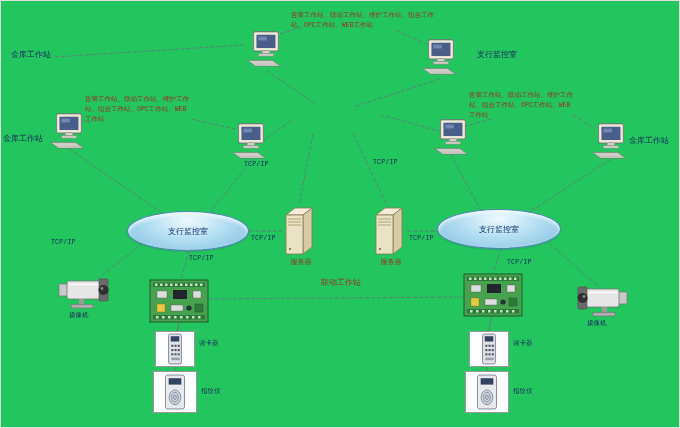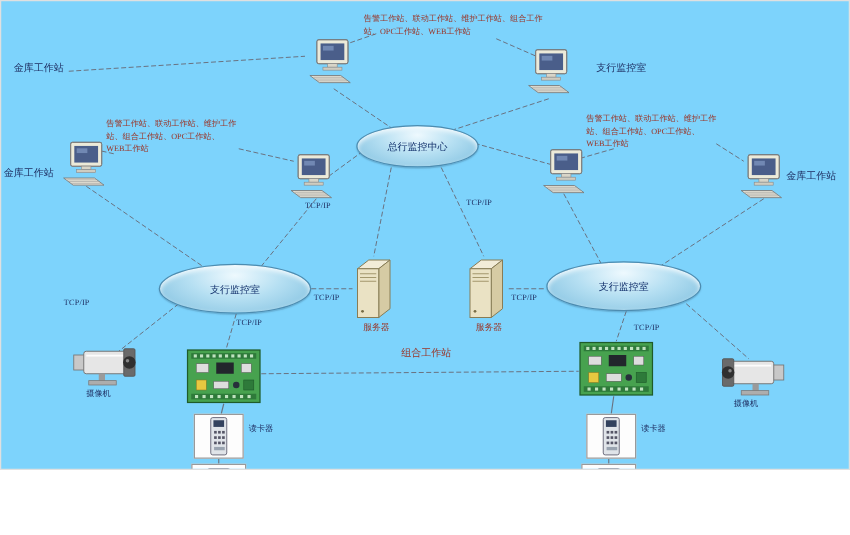--- a/index.html
+++ b/index.html
@@ -1,18 +1,18 @@
 <!DOCTYPE html>
 <html><head>
 <meta charset="utf-8">
 <style>
   *{margin:0;padding:0;box-sizing:border-box}
   html,body{background:#fff}
-  .canvas{position:relative;width:680px;height:376px;background:#7dd3fc;border:1px solid #e0e0e0;
-          font-family:Liberation Serif, serif;overflow:hidden}
+  .canvas{position:relative;width:680px;height:428px;background:#22c55e;border:1px solid #e0e0e0;
+          font-family:Liberation Mono, monospace;overflow:hidden}
   .abs{position:absolute}
   .lbl{position:absolute;font-size:8px;color:#1c2a5e;white-space:nowrap;line-height:1.1}
   .lbl-red{color:#9a3324}
   .ann{position:absolute;font-size:6.5px;line-height:1.5;color:#9a3324}
   .tcp{position:absolute;font-size:6.5px;color:#1c2a5e;white-space:nowrap;letter-spacing:.2px}
   .net{position:absolute;border-radius:50%;
        background:radial-gradient(ellipse at 50% 22%,#eef9fe 0%,#b5dff2 45%,#7dbede 100%);
        border:1px solid #4d8cb0;box-shadow:inset 0 2px 4px rgba(255,255,255,.85),0 1px 1px rgba(60,110,140,.35);
        display:flex;align-items:center;justify-content:center}
   .net span{font-size:8px;color:#12306b}
@@ -185,23 +185,20 @@
   </div>
   <div class="tcp" style="left:372px;top:158px">TCP/IP</div>
 
   <div class="abs" style="left:590px;top:120px">
     <svg width="38" height="40" viewBox="0 0 40 40">
         <use href="#icon-ws"></use>
       </svg>
   </div>
   <div class="lbl" style="left:628px;top:136px">金库工作站</div>
 
-  <div class="net" style="left:284px;top:99px;width:98px;height:34px">
-    <span>总行监控中心</span>
-  </div>
   <div class="net" style="left:126px;top:210px;width:122px;height:40px">
     <span>支行监控室</span>
   </div>
   <div class="net" style="left:436px;top:208px;width:124px;height:40px">
     <span>支行监控室</span>
   </div>
 
   <div class="abs" style="left:280px;top:204px">
     <svg width="36" height="52" viewBox="0 0 36 52">
         <use href="#icon-server"></use>
@@ -240,21 +237,21 @@
     <svg width="60" height="44" viewBox="0 0 60 44">
         <use href="#icon-pcb"></use>
       </svg>
   </div>
   <div class="abs" style="left:462px;top:272px">
     <svg width="60" height="44" viewBox="0 0 60 44">
         <use href="#icon-pcb"></use>
       </svg>
   </div>
 
-  <div class="lbl lbl-red" style="left:320px;top:278px">组合工作站</div>
+  <div class="lbl lbl-red" style="left:320px;top:278px">联动工作站</div>
 
   <div class="devbox" style="left:154px;top:330px;width:40px;height:36px">
     <svg width="26" height="32" viewBox="0 0 24 30">
         <use href="#icon-reader"></use>
       </svg>
   </div>
   <div class="caplbl" style="left:198px;top:338px">读卡器</div>
 
   <div class="devbox" style="left:152px;top:370px;width:44px;height:42px">
     <svg width="28" height="36" viewBox="0 0 26 34">

